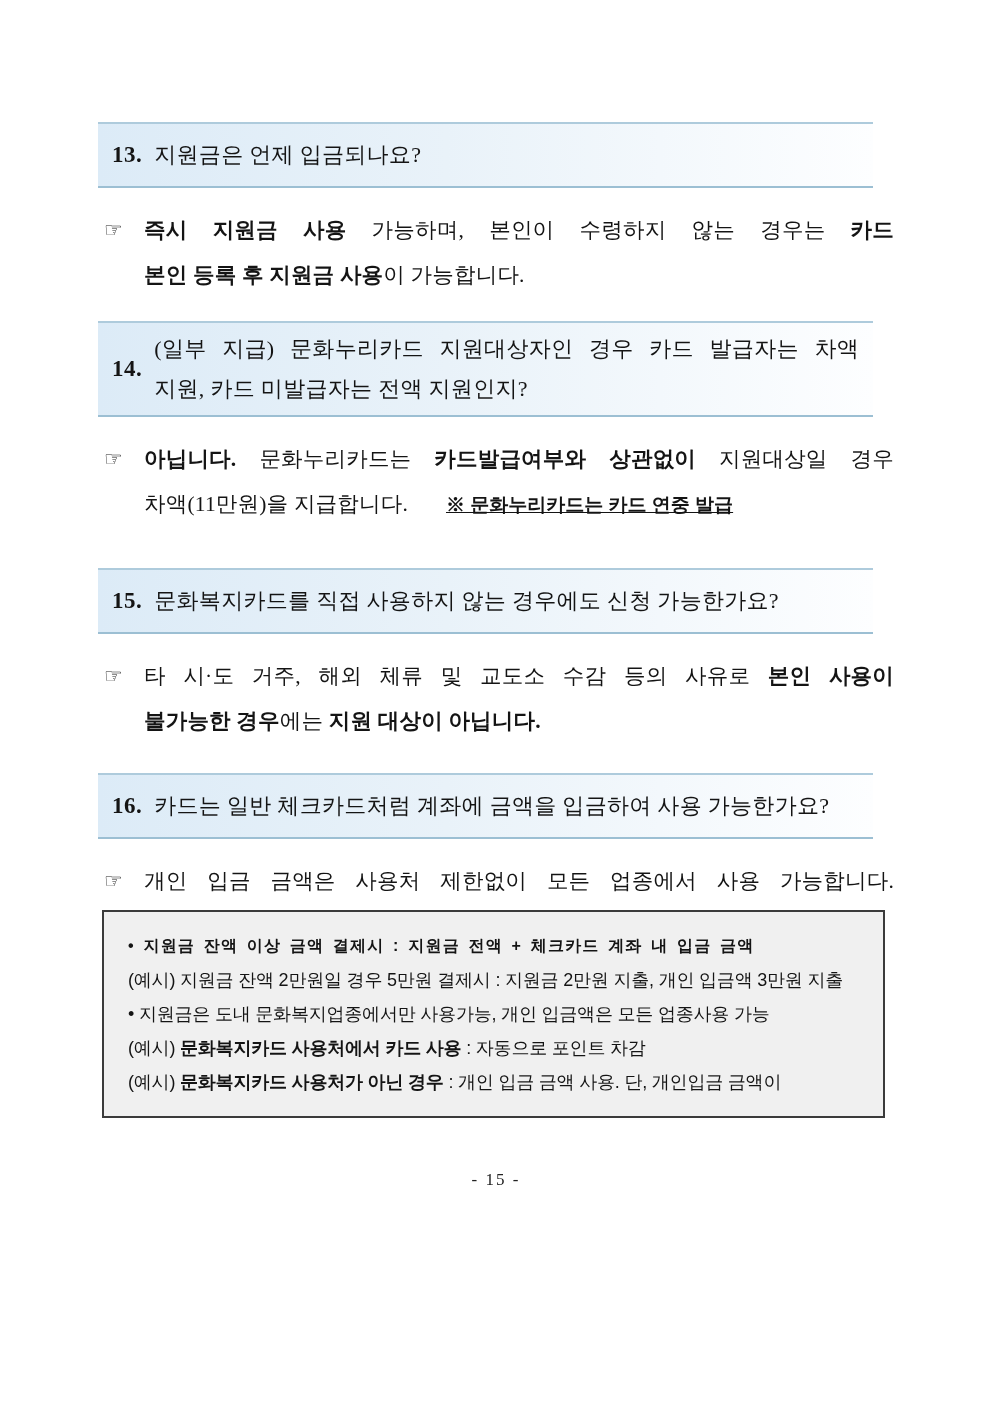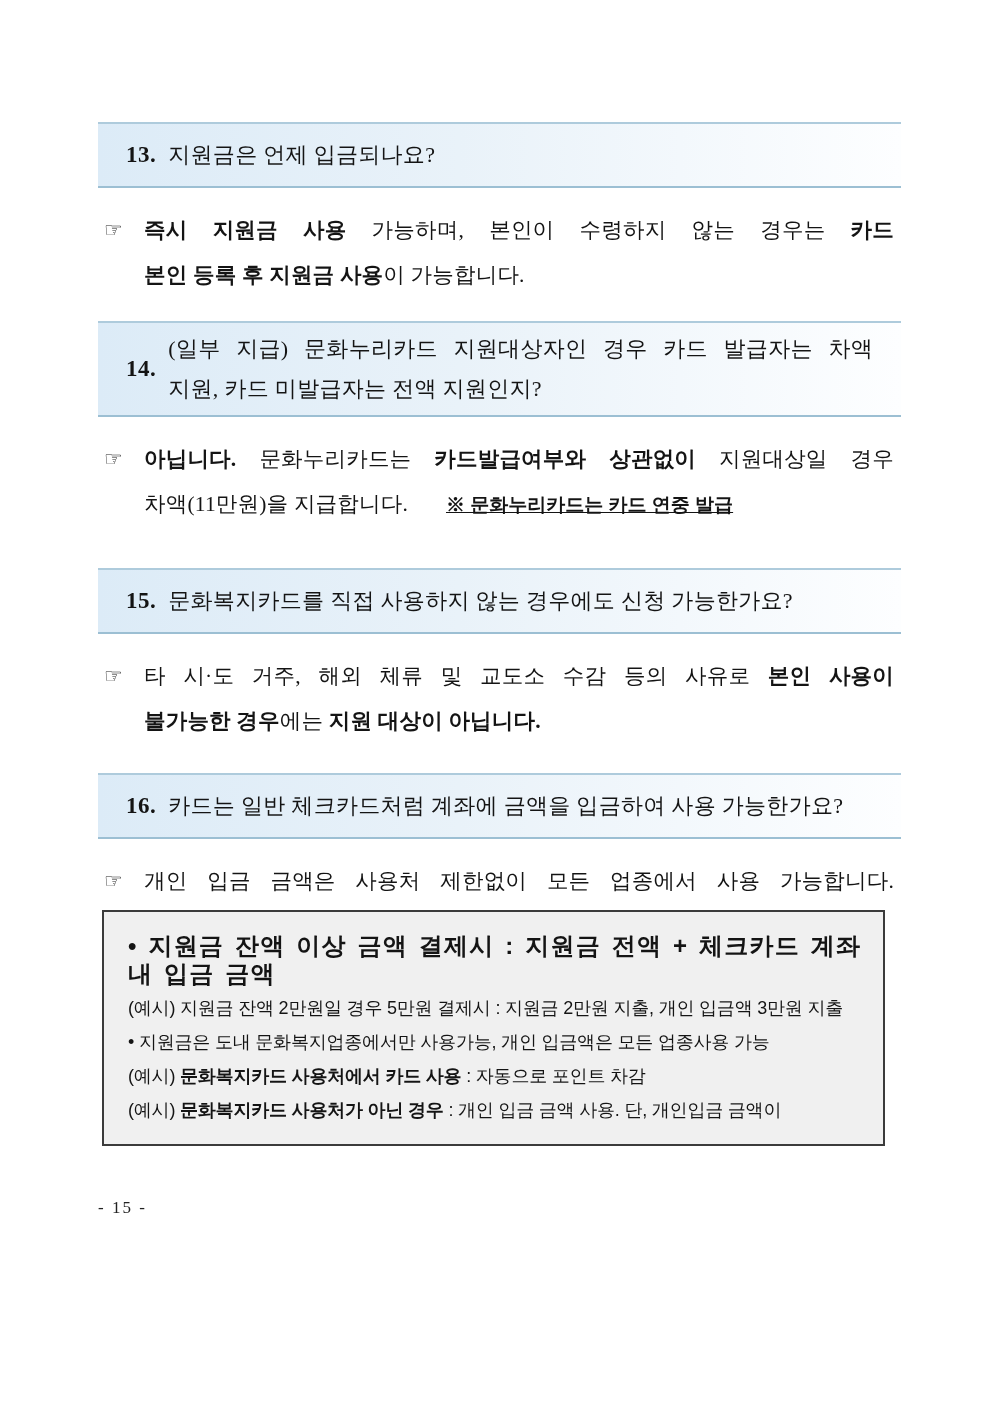--- a/index.html
+++ b/index.html
@@ -8,21 +8,21 @@
     background:#ffffff;
     color:#141414;
     font-family:"Liberation Serif", serif;
     overflow:hidden;
   }
   .page { box-sizing:border-box; width:992px; padding:122px 98px 0 98px; }
 
   
   .q-header {
     display:flex; align-items:center; gap:12px;
-    width:747px; padding:0 28px;
+    width:747px; padding:0 14px;
     min-height:62px;
     background:linear-gradient(90deg, #dcebf7 0%, #e9f2f9 45%, #fdfeff 100%);
     border-top:2px solid #aecbdc;
     border-bottom:2px solid #9cbfd3;
   }
   .q-num { font-size:23px; font-weight:700; letter-spacing:0.5px; }
   .q-title { flex:1; font-size:22px; font-weight:700; letter-spacing:0.3px; padding:6px 0; }
   .q-title .line { line-height:40px; }
 
   
@@ -50,26 +50,26 @@
   .note-box {
     box-sizing:border-box;
     margin:6px 0 0 4px;
     width:783px;
     border:2px solid #3b3b3b;
     background:#f0f0f0;
     padding:14px 10px 14px 24px;
     font-family:"Liberation Sans", sans-serif;
   }
   .note-box .line { line-height:28px; margin:6px 0; font-size:18px; letter-spacing:-0.2px; }
-  .note-box .line.lead { font-size:24px; letter-spacing:1.2px; word-spacing:3px; }
+  .note-box .line.lead { font-size:16px; letter-spacing:1.2px; word-spacing:3px; }
   .note-box .line.cont { padding-left:58px; }
   .s-g { font-weight:400; }
   .s-gb { font-weight:700; }
 
-  .page-number { text-align:left; margin-top:52px; font-size:17px; letter-spacing:2px; color:#222; }
+  .page-number { text-align:center; margin-top:52px; font-size:17px; letter-spacing:2px; color:#222; }
 </style>
 </head>
 <body>
 
 <div class="page">
 
   <section class="qa-block qa-block-13">
     <header class="q-header">
       <span class="q-num">13.</span>
       <div class="q-title">

